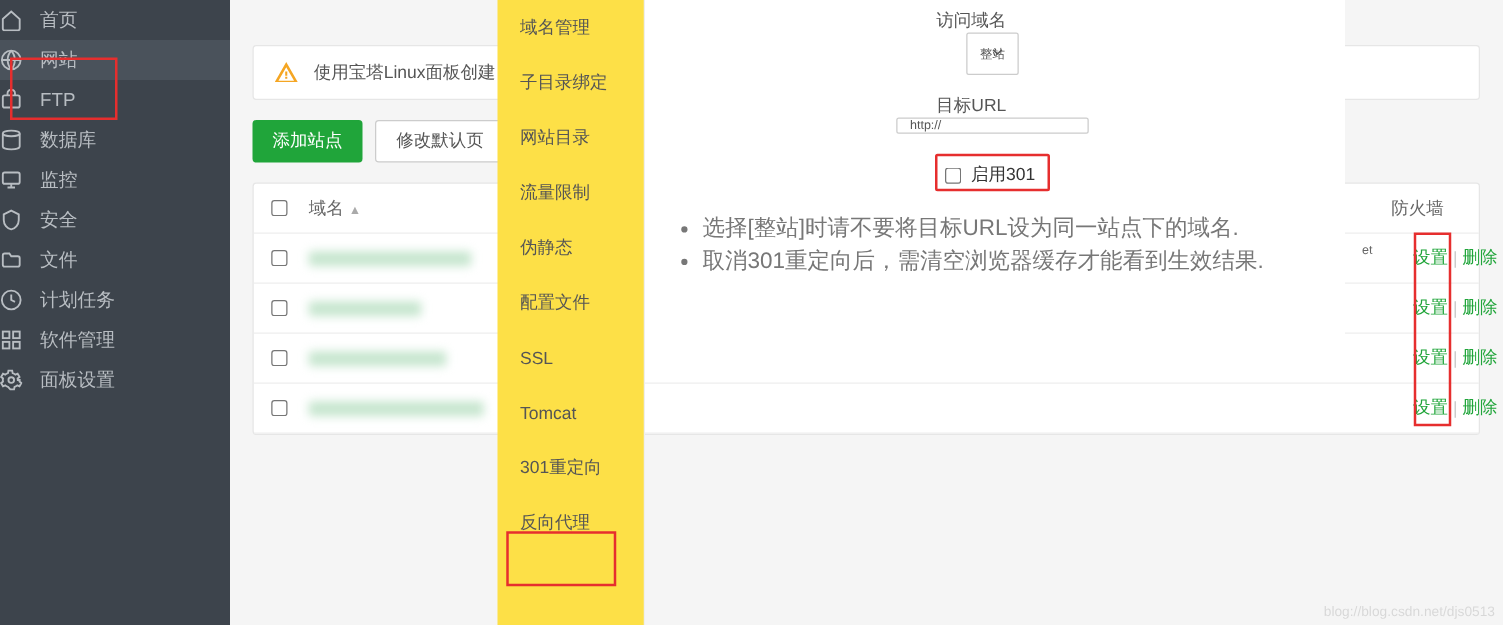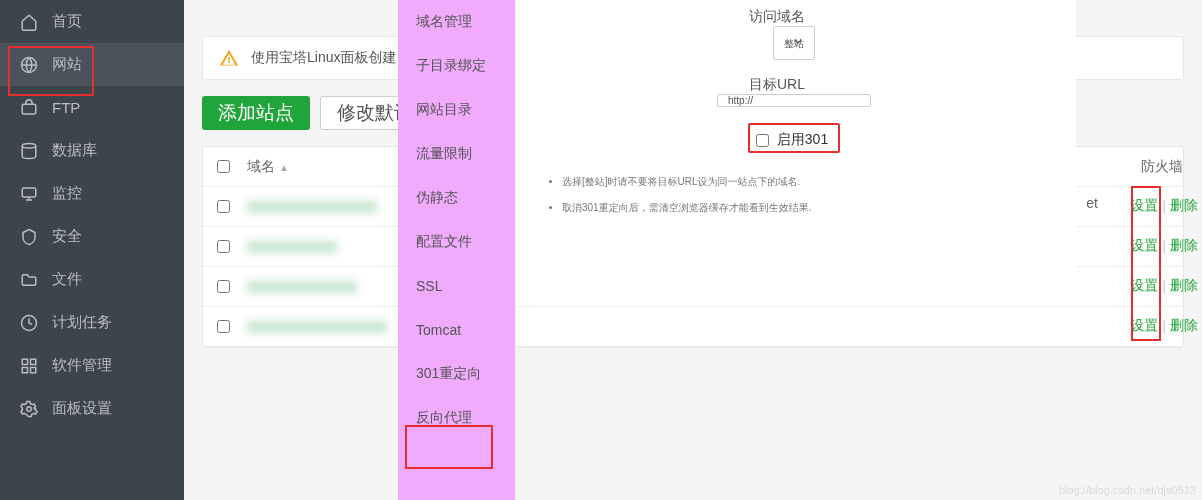--- a/index.html
+++ b/index.html
@@ -1,59 +1,59 @@
 <!DOCTYPE html>
 <html><head>
 <meta charset="utf-8">
 <style>
 * { box-sizing: border-box; margin: 0; padding: 0; }
 body { font-family: "Microsoft YaHei", Arial, sans-serif; font-size: 14px; color: #333; background: #f5f5f5; width: 1202px; height: 500px; overflow: hidden; position: relative; }
 .sidebar { position: absolute; left: 0; top: 0; width: 184px; height: 500px; background: #3d444c; }
-.sidebar-item { display: flex; align-items: center; height: 43px; padding-left: 20px; color: #b8bdc2; cursor: pointer; font-size: 15px; }
+.sidebar-item { display: flex; align-items: center; height: 32px; color: #b8bdc2; cursor: pointer; font-size: 15px; }
 .sidebar-item .icon { width: 18px; height: 18px; margin-right: 14px; display: inline-flex; align-items: center; justify-content: center; }
 .sidebar-item.active { background: #4a525b; }
 .hl-red { border: 2px solid #e62e2e; }
 .hl-box1 { position: absolute; left: 8px; top: 46px; width: 86px; height: 50px; pointer-events: none; z-index: 5; }
 .main { position: absolute; left: 184px; top: 0; right: 0; height: 500px; background: #f5f5f5; padding: 0 18px; }
 .alert { display: flex; align-items: center; background: #fff; border: 1px solid #e6e6e6; border-radius: 3px; height: 44px; margin-top: 36px; padding: 0 16px; color: #555; }
 .alert .warn-icon { width: 20px; height: 20px; margin-right: 12px; }
 .btnrow { display: flex; gap: 10px; margin-top: 16px; margin-bottom: 16px; }
-.btn { display: inline-flex; align-items: center; justify-content: center; height: 34px; padding: 0 16px; border-radius: 3px; font-size: 19px; cursor: pointer; }
+.btn { display: inline-flex; align-items: center; justify-content: center; height: 34px; padding: 0 16px; border-radius: 3px; font-size: 14px; cursor: pointer; }
 .btn-green { background: #20a53a; color: #fff; border: none; }
 .btn-default { background: #fff; color: #555; border: 1px solid #ccc; }
 .table { background: #fff; border: 1px solid #e6e6e6; border-radius: 3px; }
 .thead, .trow { display: flex; align-items: center; border-bottom: 1px solid #eee; }
 .thead { height: 40px; color: #666; }
 .trow { height: 40px; }
 .cell-check { width: 40px; display: flex; justify-content: center; }
 .cell-domain { flex: 1; padding-left: 4px; }
-.cell-fw { width: 70px; text-align: right; }
+.cell-fw { width: 70px; text-align: left; }
 .actions { position: absolute; right: 4px; top: 186px; }
 .act-row { height: 40px; display: flex; align-items: center; gap: 4px; }
 .act-link { color: #20a53a; cursor: pointer; }
 .act-sep { color: #ccc; }
 .hl-box2 { position: absolute; right: 41px; top: 186px; width: 30px; height: 155px; pointer-events: none; z-index: 5; }
-.modal-left { position: absolute; left: 398px; top: 0; width: 118px; height: 500px; background: #f0abfc; border-right: 1px solid #eee; z-index: 10; }
+.modal-left { position: absolute; left: 398px; top: 0; width: 118px; height: 500px; background: #fde047; border-right: 1px solid #eee; z-index: 10; }
 .ml-item { height: 44px; display: flex; align-items: center; padding-left: 18px; color: #555; cursor: pointer; border-bottom: 0; }
 .hl-box3 { position: absolute; left: 405px; top: 425px; width: 88px; height: 44px; pointer-events: none; z-index: 15; }
 .modal-right { position: absolute; left: 516px; top: 0; width: 560px; height: 300px; background: #fff; z-index: 10; padding: 8px 18px 18px 14px; }
 .form-row { display: flex; align-items: center; margin-bottom: 16px; flex-direction: column; }
 .form-label { width: 90px; color: #555; font-size: 14px; }
 .form-select, .form-input { flex: 1; height: 34px; border: 1px solid #ccc; border-radius: 2px; padding: 0 10px; font-size: 10px; background: #fff; color: #555; }
 .form-select { appearance: none; -webkit-appearance: none; }
 .select-wrap { position: relative; flex: 1; display: flex; }
 .select-caret { position: absolute; right: 10px; top: 50%; transform: translateY(-50%); pointer-events: none; }
 .check-area { display: inline-flex; align-items: center; height: 30px; border: 2px solid #e62e2e; padding: 4px 10px 0 6px; border-radius: 2px; }
 .check-area input { margin-right: 8px; }
 .tips { margin-top: 14px; margin-left: 4px; }
-.tips li { color: #777; font-size: 10px; line-height: 26px; margin-left: 28px; }
+.tips li { color: #777; font-size: 18px; line-height: 26px; margin-left: 28px; }
 .sort-icon { font-size: 10px; color: #aaa; margin-left: 4px; }
 .blur { filter: blur(4px); background: #c7e6cf; height: 12px; border-radius: 2px; }
 .watermark { position: absolute; right: 6px; bottom: 4px; font-size: 11px; color: rgba(0,0,0,0.12); z-index: 50; }
-.net-text { position: absolute; right: 104px; top: 195px; color: #666; font-size: 14px; }
+.net-text { position: absolute; right: 104px; top: 195px; color: #666; font-size: 10px; }
 </style>
 </head>
 <body>
 
 <div class="sidebar">
   <div class="sidebar-item">
     <span class="icon">
         <svg width="18" height="18" viewBox="0 0 24 24" fill="none" stroke="#b8bdc2" stroke-width="2">
           <path d="M3 11l9-8 9 8v10a2 2 0 0 1-2 2H5a2 2 0 0 1-2-2z"></path>
         </svg>

